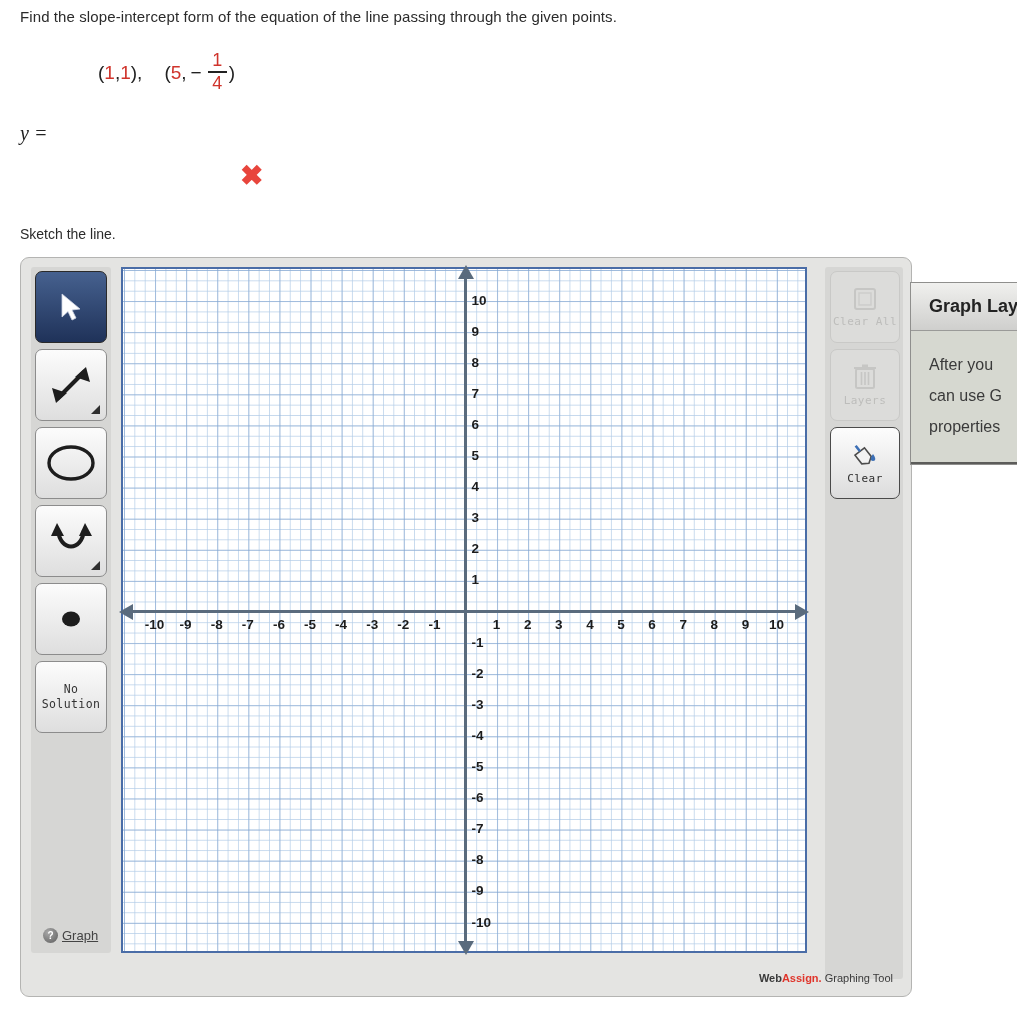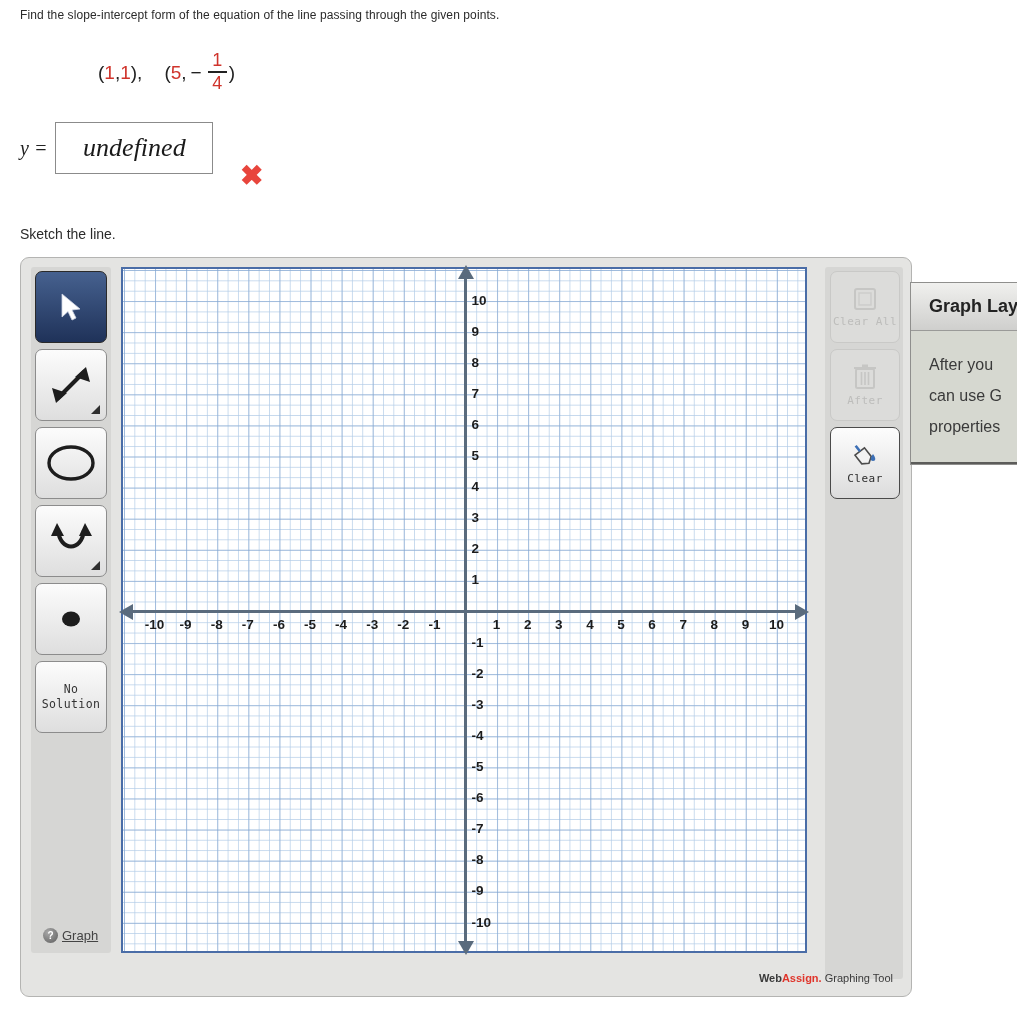--- a/index.html
+++ b/index.html
@@ -14,21 +14,21 @@
     font-family: "Liberation Sans", sans-serif;
     color: #222222;
     overflow: hidden;
   }
 
   
   .question-prompt {
     position: absolute;
     left: 20px;
     top: 8px;
-    font-size: 12px;
+    font-size: 15px;
     color: #2b2b2b;
     letter-spacing: 0.1px;
   }
 
   .points-row {
     position: absolute;
     left: 98px;
     top: 52px;
     font-size: 19px;
     color: #222;
@@ -381,21 +381,20 @@
     <span class="frac">
       <span class="num">1</span>
       <span class="bar"></span>
       <span class="den">4</span>
     </span>
     <span>)</span>
 </div>
 
 <div class="answer-row">
   <span class="answer-label">y =</span>
-  <div class="answer-box" placeholder="">undefined</div>
 </div>
 <div class="wrong-mark">✖</div>
 
 <div class="sketch-label">Sketch the line.</div>
 
 <div class="tool-panel">
 
   <div class="left-strip">
 
     <div class="tool-btn active" style="top:4px;">
@@ -511,21 +510,21 @@
 
     <div class="act-btn disabled" style="top:82px;">
       <svg width="26" height="28" viewBox="0 0 26 28">
         <rect x="4" y="6" width="18" height="19" rx="1.5" fill="none" stroke="#c6c6c4" stroke-width="2"></rect>
         <line x1="2" y1="5" x2="24" y2="5" stroke="#c6c6c4" stroke-width="2"></line>
         <rect x="10" y="1.5" width="6" height="3" fill="#c6c6c4"></rect>
         <line x1="9.5" y1="9" x2="9.5" y2="22" stroke="#c6c6c4" stroke-width="1.6"></line>
         <line x1="13" y1="9" x2="13" y2="22" stroke="#c6c6c4" stroke-width="1.6"></line>
         <line x1="16.5" y1="9" x2="16.5" y2="22" stroke="#c6c6c4" stroke-width="1.6"></line>
       </svg>
-      <span class="act-label">After</span>
+      <span class="act-label">Layers</span>
     </div>
 
     <div class="act-btn enabled" style="top:160px;">
       <svg width="30" height="28" viewBox="0 0 30 28">
         <g transform="rotate(-38 15 14)">
           <path d="M7 8 L19 8 L19 19 L13 23 L7 19 Z" fill="#f2f2f2" stroke="#4b4b4b" stroke-width="1.6"></path>
           <rect x="12" y="1" width="2.6" height="7" fill="#3c6fb5"></rect>
         </g>
         <path d="M23 13 C26 17, 26 20, 23 20 C20 20, 20 17, 23 13 Z" fill="#3c6fb5"></path>
       </svg>

